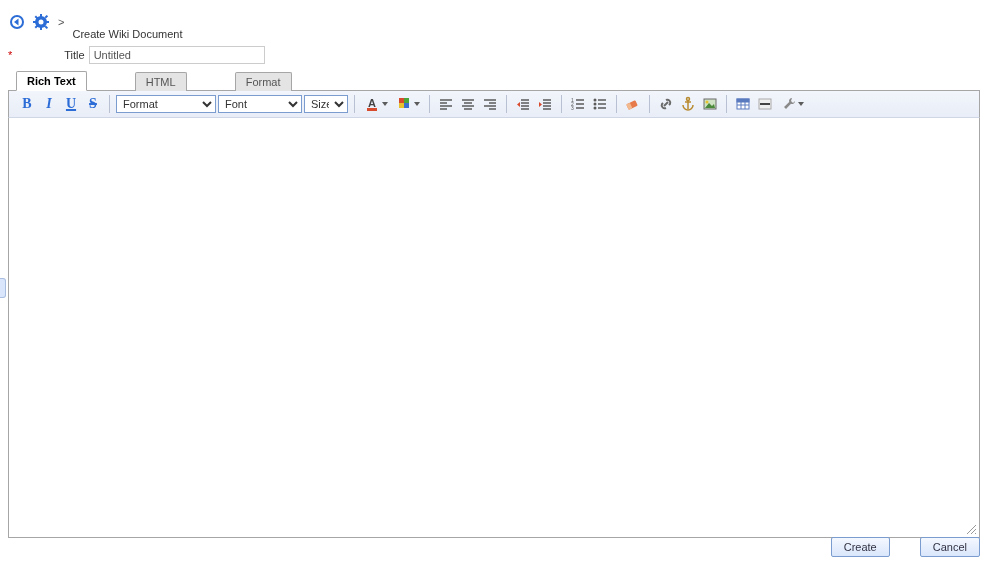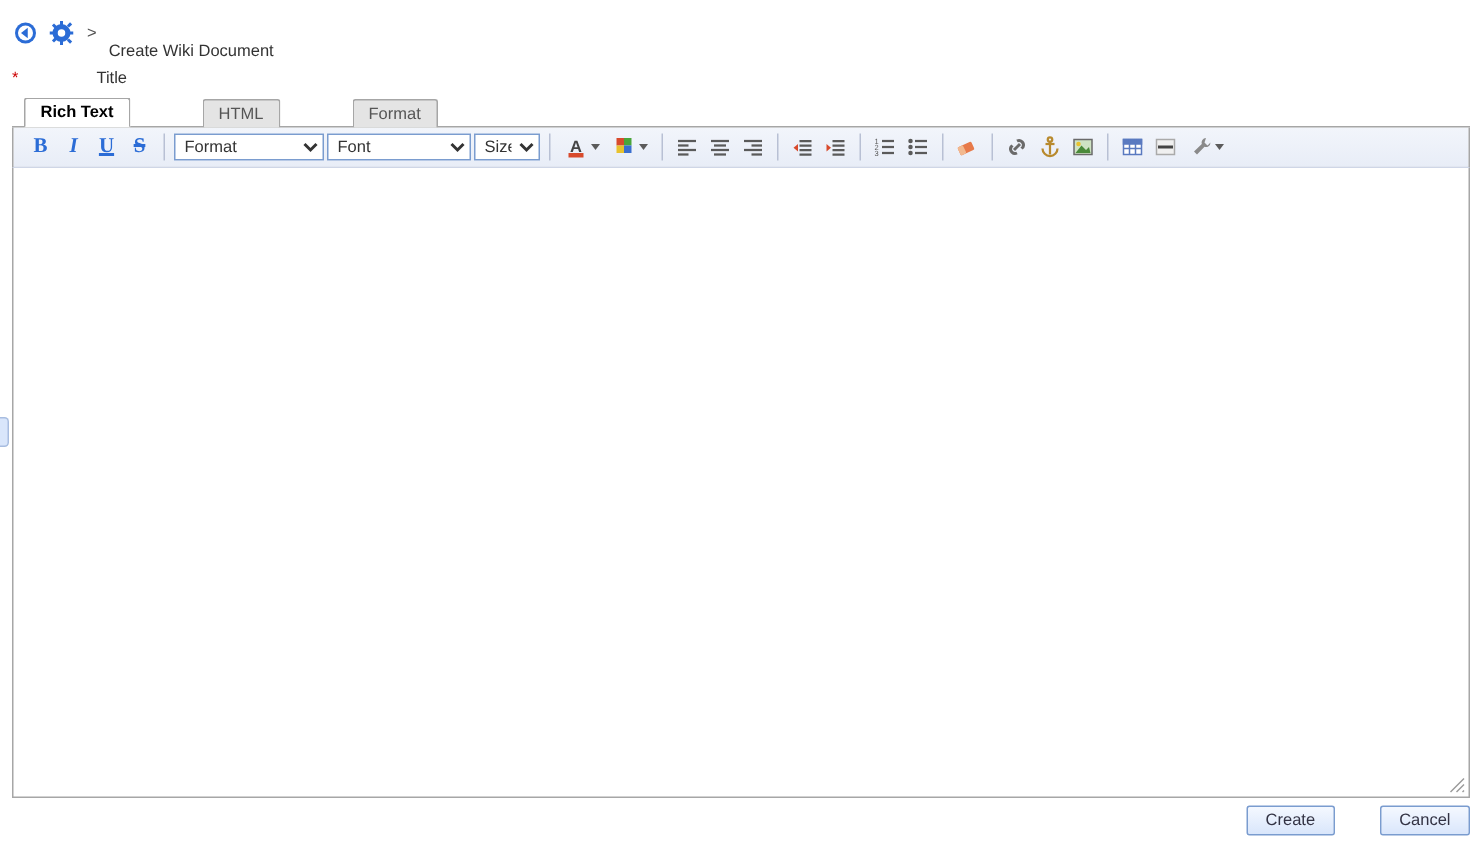--- a/index.html
+++ b/index.html
@@ -110,21 +110,21 @@
     height: 18px;
     font-size: 11px;
     font-family: inherit;
     border: 1px solid #7a9ccf;
     background: #fff;
     color: #333;
     padding: 0 2px;
     cursor: pointer;
   }
   .tool-select.format { width: 100px; }
-  .tool-select.font { width: 96px; }
+  .tool-select.font { width: 84px; }
   .tool-select.size { width: 44px; }
   .dropdown-arrow {
     display: inline-block;
     width: 0; height: 0;
     border-left: 3px solid transparent;
     border-right: 3px solid transparent;
     border-top: 4px solid #5b5b5b;
     margin-left: 1px;
     vertical-align: middle;
   }
@@ -210,20 +210,21 @@
       <circle cx="8" cy="8" r="2.5" fill="#fff"></circle>
     </svg>
   </span>
   <span class="breadcrumb-sep">&gt;</span>
   <span class="breadcrumb-text">Create Wiki Document</span>
 </div>
 
 <div class="title-row">
   <span class="req-star">*</span>
   <span class="title-label">Title</span>
+  <input class="title-input" type="text" value="Untitled" style="">
 </div>
 
 <div class="tabs" style="margin:0 8px;gap:48px;">
   <div class="tab active"><span>Rich Text</span></div>
   <div class="tab"><span>HTML</span></div>
   <div class="tab"><span>Format</span></div>
 </div>
 
 <div class="toolbar">
   <span class="tool">

